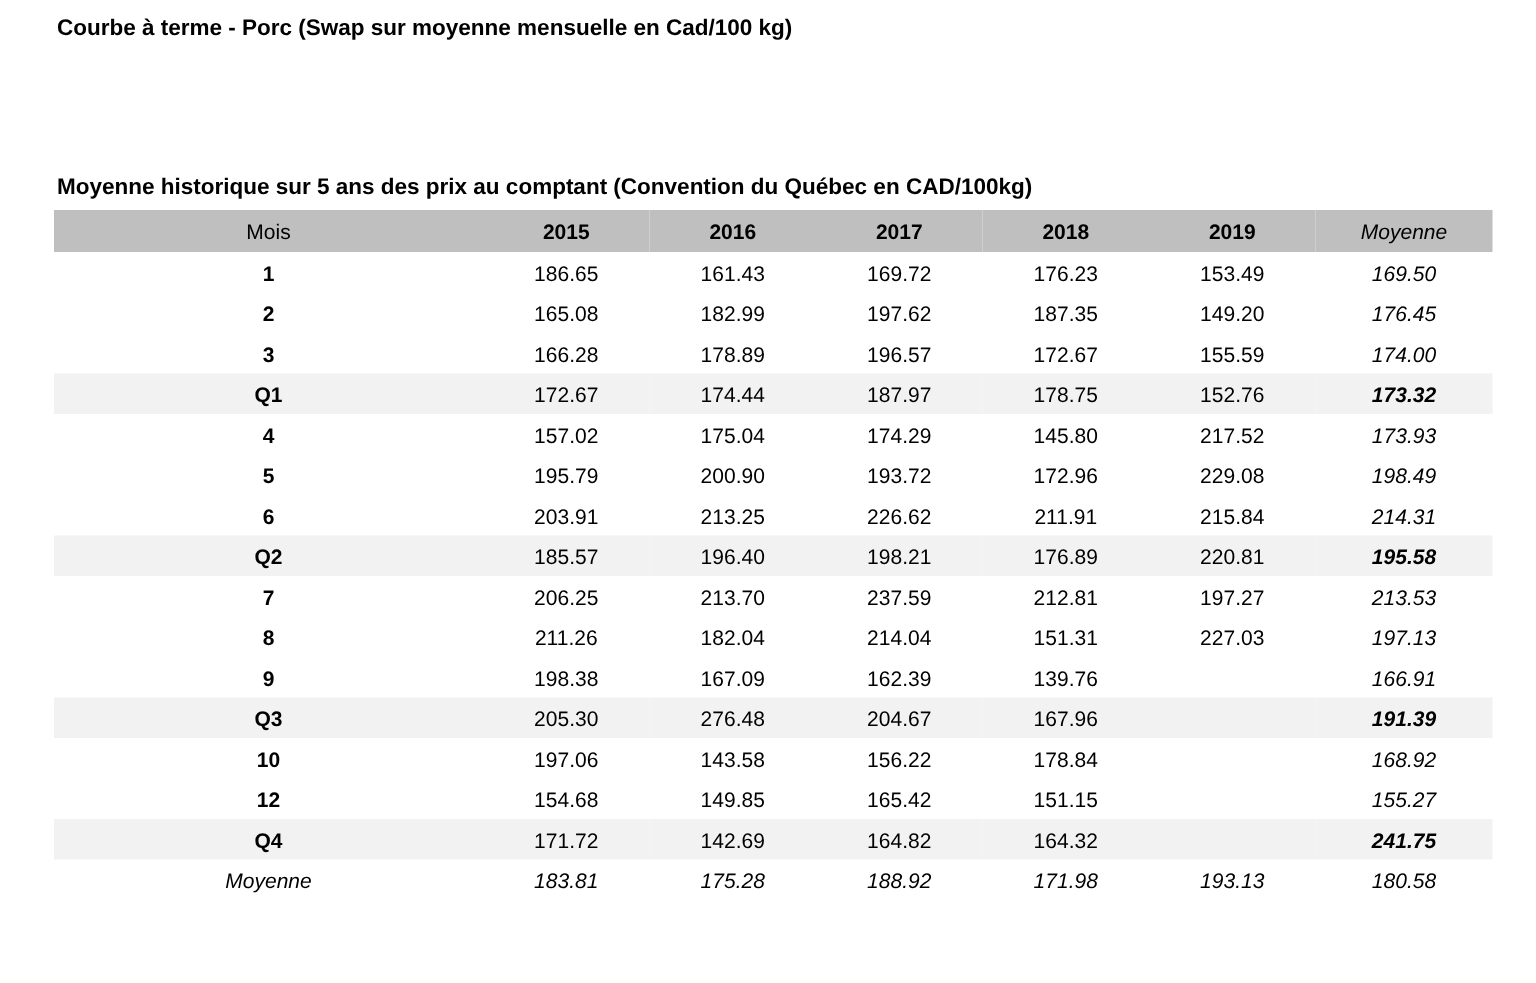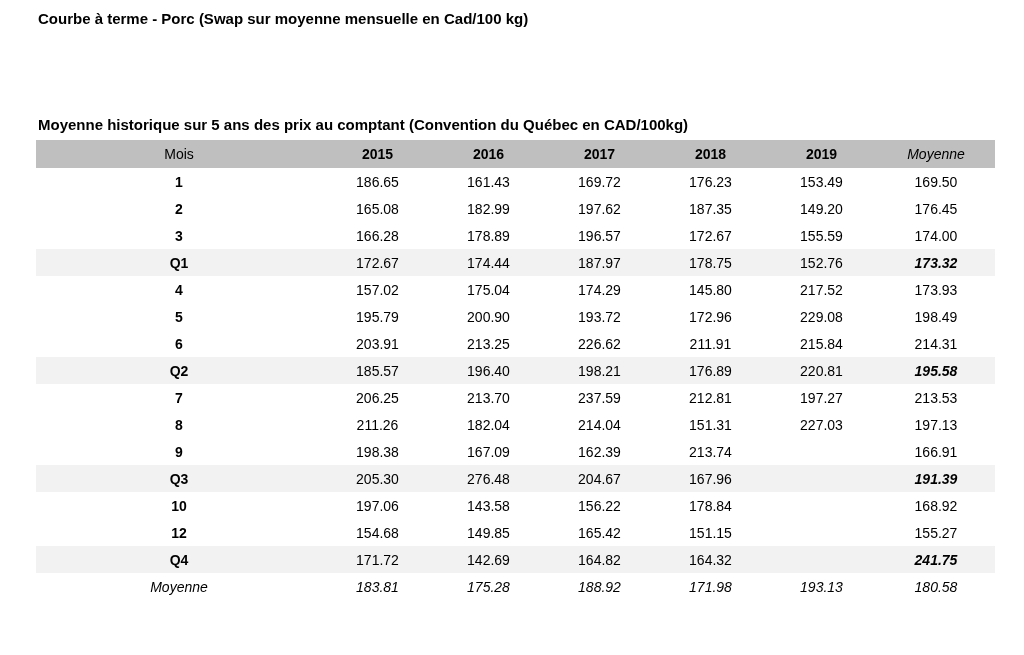--- a/index.html
+++ b/index.html
@@ -57,21 +57,21 @@
   }
   .price-table thead th {
     background: var(--header-bg);
     height: 28px;
     font-weight: 400;
   }
   .price-table thead th.col-year { font-weight: 700; }
   .price-table thead th.col-moyenne { font-style: italic; font-weight: 400; }
   
   tr.row-month td:first-child { font-weight: 700; }
-  td:last-child { }
+  td:last-child { font-style: italic; }
   
   tr.row-quarter { background: var(--quarter-bg); }
   tr.row-quarter td:first-child { font-weight: 700; }
   tr.row-quarter td:last-child { font-weight: 700; font-style: italic; }
   
   tr.row-average td { font-style: italic; }
 </style>
 </head>
 <body>
 
@@ -191,21 +191,21 @@
           <td>214.04</td>
           <td>151.31</td>
           <td>227.03</td>
           <td>197.13</td>
         </tr>
         <tr class="row-month">
           <td>9</td>
           <td>198.38</td>
           <td>167.09</td>
           <td>162.39</td>
-          <td>213.74</td>
+          <td>139.76</td>
           <td></td>
           <td>166.91</td>
         </tr>
         <tr class="row-quarter">
           <td>Q3</td>
           <td>205.30</td>
           <td>276.48</td>
           <td>204.67</td>
           <td>167.96</td>
           <td></td>

